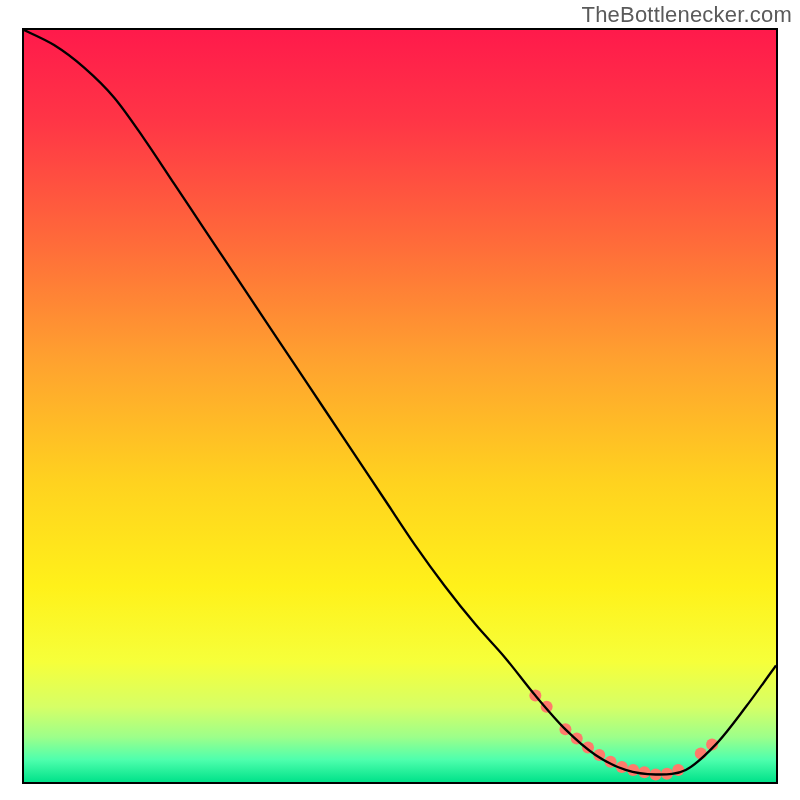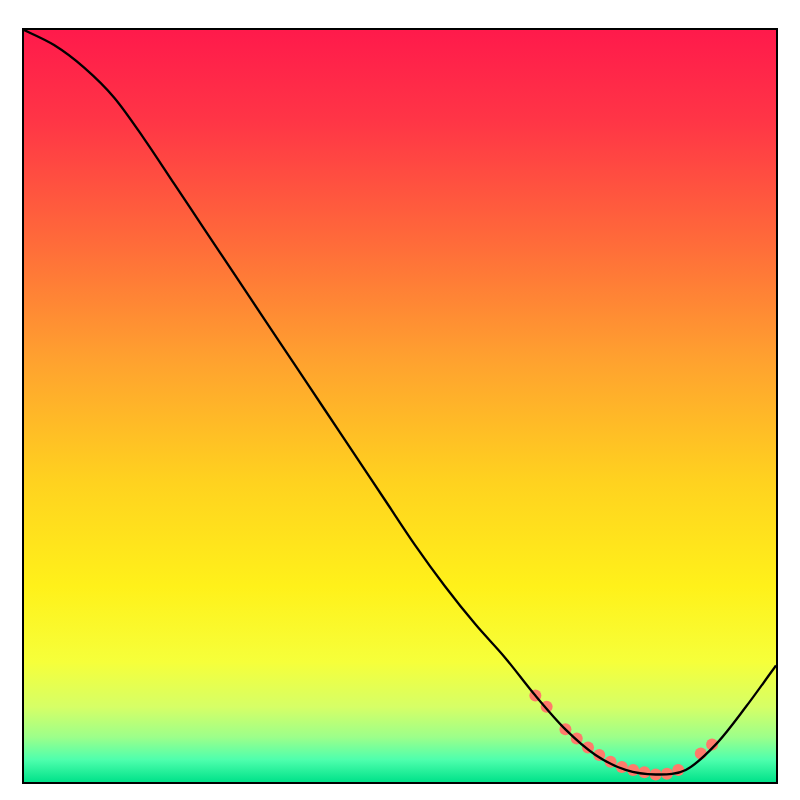--- a/index.html
+++ b/index.html
@@ -43,20 +43,21 @@
     position: absolute;
     inset: 0;
     width: 100%;
     height: 100%;
   }
 </style>
 </head>
 <body>
 
 <div class="frame">
+  <div class="watermark">TheBottlenecker.com</div>
 
   <div class="plot-area">
     <svg class="gradient-bg" viewBox="0 0 100 100" preserveAspectRatio="none">
       <defs>
         <linearGradient id="bg-grad" x1="0" y1="0" x2="0" y2="1">
             <stop offset="0.00%" stop-color="#ff1a4b"></stop>
             <stop offset="12.00%" stop-color="#ff3546"></stop>
             <stop offset="28.00%" stop-color="#ff6a3a"></stop>
             <stop offset="44.00%" stop-color="#ffa22f"></stop>
             <stop offset="60.00%" stop-color="#ffd21f"></stop>

